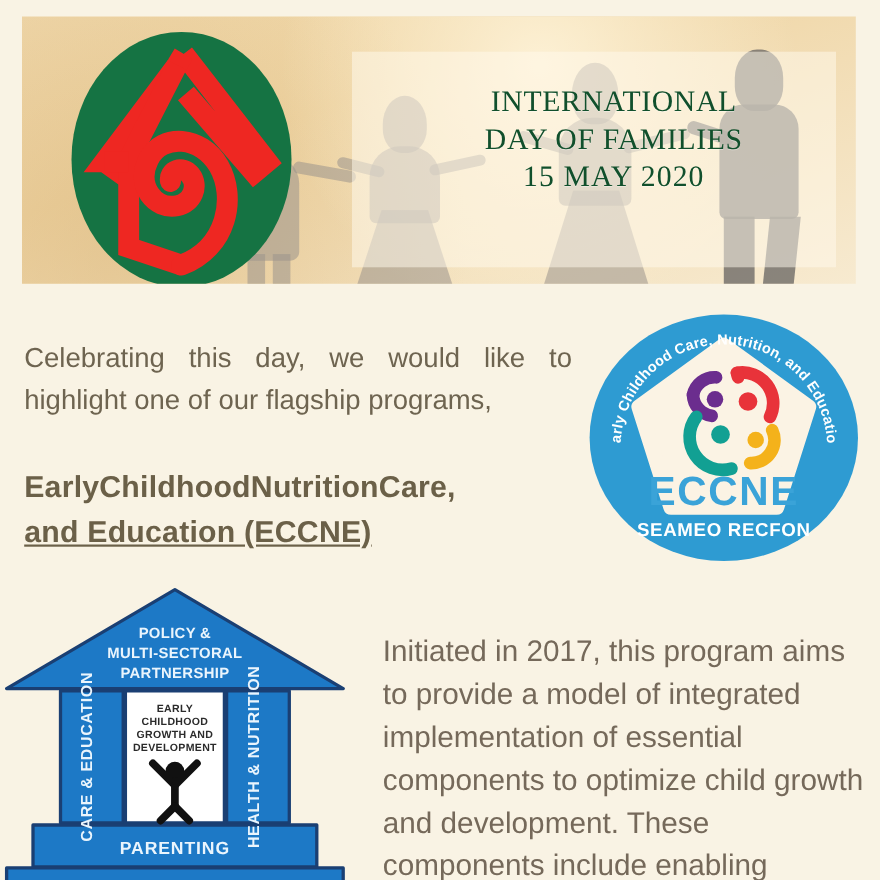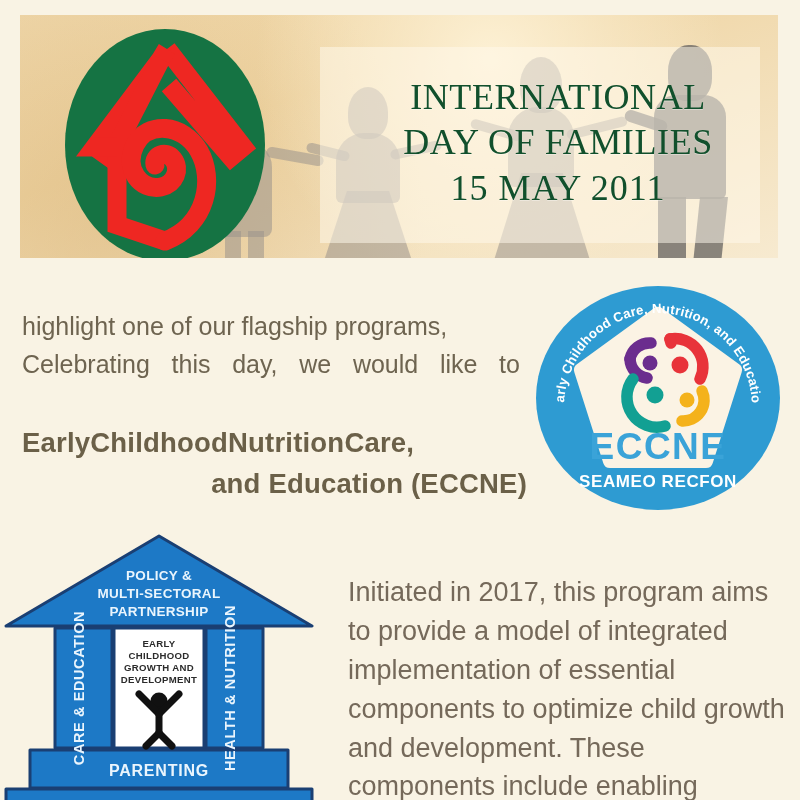--- a/index.html
+++ b/index.html
@@ -39,21 +39,21 @@
     z-index:4;
   }
   #org-logo svg{position:absolute;left:0;top:0;width:100%;height:100%;}
 
   
   #banner-heading{
     position:absolute;left:358px;top:60px;width:360px;
     text-align:center;
     font-family:"Liberation Serif", serif;
     color:#11502c;
-    font-size:36px;
+    font-size:27px;
     line-height:1.26;
     letter-spacing:.6px;
     z-index:5;
     text-shadow:0 1px 0 rgba(255,255,255,.35);
   }
   #banner-heading .ln{display:block;white-space:nowrap;}
   #banner-heading .ln3{letter-spacing:1px;}
 
   
   #intro{
@@ -68,21 +68,21 @@
     position:absolute;left:22px;top:423px;width:505px;
     color:#6b6048;
     font-size:27.5px;
     font-weight:bold;
     line-height:1.48;
     letter-spacing:.2px;
     text-align:justify;
   }
   #program-title .jl{display:block;text-align:justify;}
   #program-title .jl:after{content:"";display:inline-block;width:100%;}
-  #program-title .last{text-align:right;}
+  #program-title .last{text-align:left;text-decoration:underline;}
   #program-title .last:after{display:none;}
 
   
   #eccne-badge{
     position:absolute;left:530px;top:281px;width:256px;height:230px;
   }
   #eccne-badge svg{width:100%;height:100%;display:block;}
 
   
   #house{
@@ -141,35 +141,35 @@
         <path d="M96 30 L52 116 L52 196 L100 212"></path>
       </g>
       <path d="M100 212 C142 196 150 150 134 122 C118 94 82 92 70 116 C58 140 76 162 96 158 C110 155 116 140 108 130 C101 121 88 126 90 136" fill="none" stroke="#ee2722" stroke-width="19" stroke-linecap="round"></path>
       <path d="M30 118 L52 118" stroke="#ee2722" stroke-width="19"></path>
     </svg>
   </div>
 
   <div id="banner-heading">
     <span class="ln ln1">INTERNATIONAL</span>
     <span class="ln ln2">DAY OF FAMILIES</span>
-    <span class="ln ln3">15 MAY 2011</span>
+    <span class="ln ln3">15 MAY 2020</span>
   </div>
 </div>
 
 <div id="intro">
-  <span class="just-line">highlight one of our flagship programs,</span>
   <span class="just-line" style="display:flex;justify-content:space-between;">
     <span>Celebrating</span>
       <span>this</span>
       <span>day,</span>
       <span>we</span>
       <span>would</span>
       <span>like</span>
       <span>to</span>
   </span>
+  <span class="just-line">highlight one of our flagship programs,</span>
 </div>
 
 <div id="program-title">
   <span class="jl" style="display:flex;justify-content:space-between;">
     <span>Early</span>
       <span>Childhood</span>
       <span>Nutrition</span>
       <span>Care,</span>
   </span>
   <span class="jl last">and Education (ECCNE)</span>

